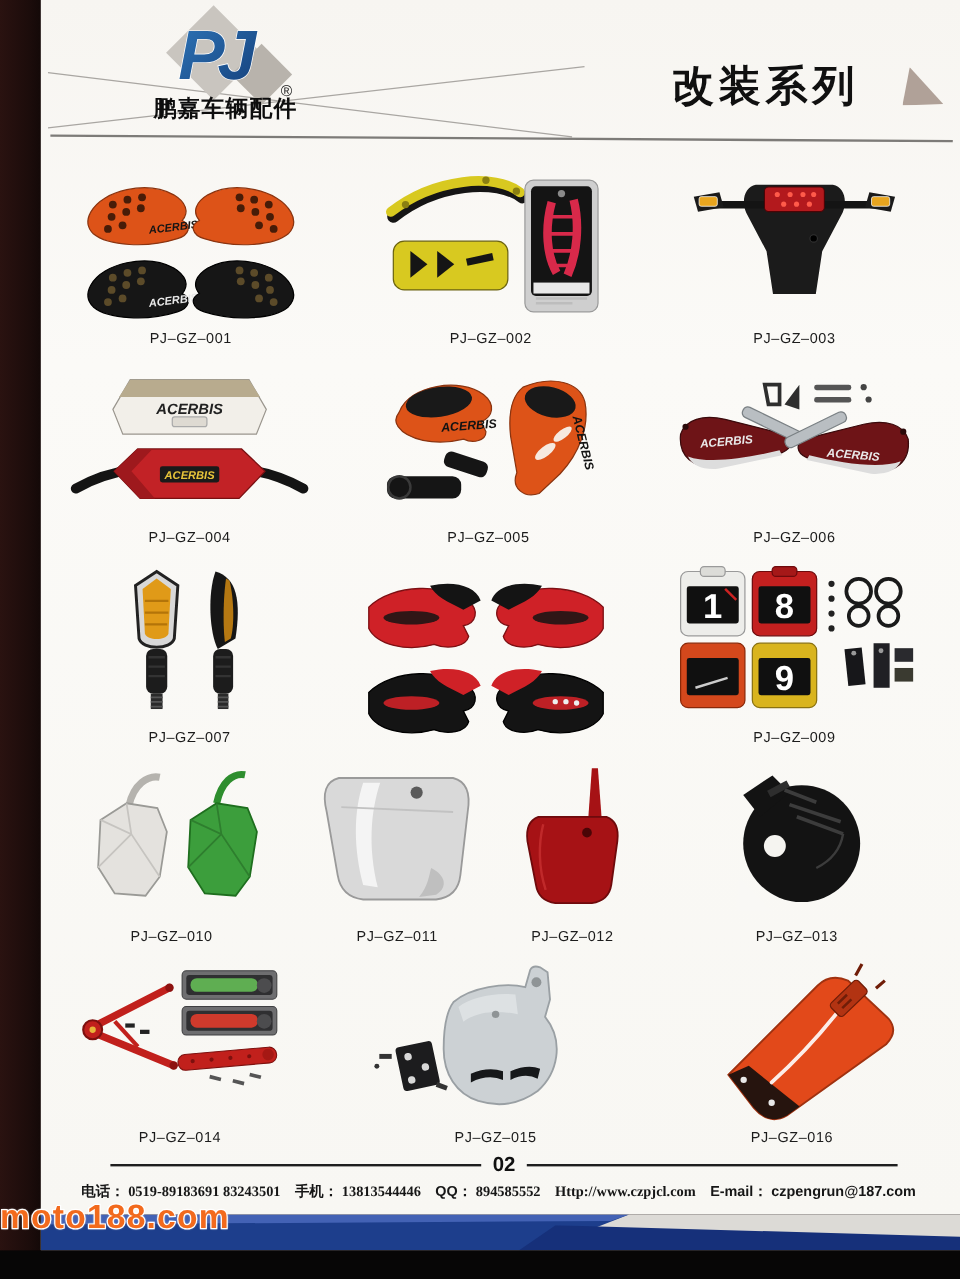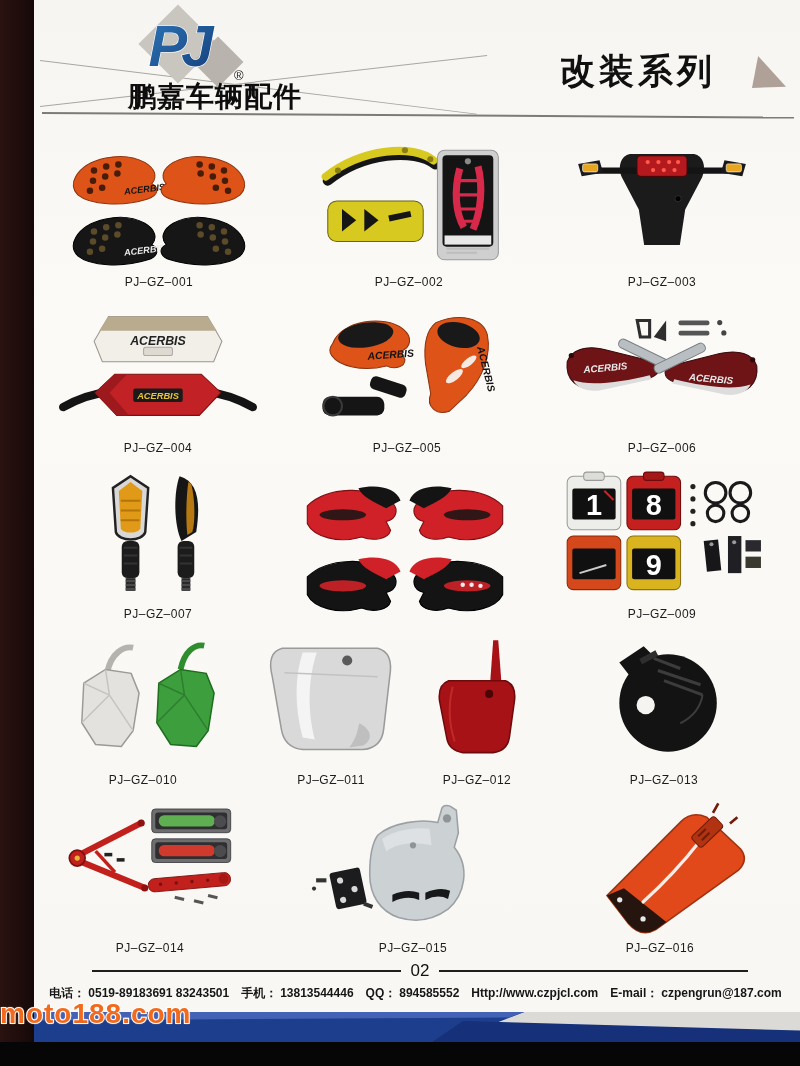--- a/index.html
+++ b/index.html
@@ -8,45 +8,45 @@
          font-family:"Liberation Sans","DejaVu Sans",sans-serif;}
   .sheet{position:absolute;left:34px;top:0;width:766px;height:1012px;
          background:linear-gradient(180deg,#f7f5f1 0%,#fbfaf7 30%,#f8f7f3 100%);}
   svg{font-family:"Liberation Sans","DejaVu Sans",sans-serif;display:block;}
 
   
   .decor-line{position:absolute;height:1px;background:#a9a6a2;transform-origin:left center;}
   .line-a{left:40px;top:60px;width:440px;transform:rotate(7deg);}
   .line-b{left:40px;top:106px;width:450px;transform:rotate(-6.5deg);}
   .logo-svg{position:absolute;left:84px;top:4px;width:214px;height:102px;}
-  .company-name{position:absolute;left:128px;top:78px;font-size:28px;font-weight:700;
+  .company-name{position:absolute;left:128px;top:78px;font-size:19px;font-weight:700;
                 color:#0d0d0d;letter-spacing:1px;}
   .series-title{position:absolute;left:560px;top:48px;font-size:35px;font-weight:700;
                 color:#101010;letter-spacing:4px;}
   .title-triangle{position:absolute;left:752px;top:56px;width:34px;height:32px;
                   background:#b0a198;clip-path:polygon(18% 0,100% 96%,0 100%);}
   .header-rule{position:absolute;left:42px;top:112px;width:752px;height:2px;background:#7d7b78;
                transform:rotate(0.35deg);transform-origin:left center;}
 
   
   .cell{position:absolute;display:flex;flex-direction:column;}
   .cell .img{flex:1;overflow:hidden;}
   .cell .img svg{width:100%;height:100%;}
   .code{height:24px;line-height:24px;text-align:center;font-size:12px;color:#1c1c1c;
         letter-spacing:.5px;}
 
   
   .pagenum-row{position:absolute;left:92px;top:960px;width:656px;height:22px;
                display:flex;align-items:center;gap:10px;}
   .pagenum-row .rule{flex:1;height:2px;background:#1e1e1e;}
-  .pagenum-row .num{font-size:17px;font-weight:400;color:#111;}
+  .pagenum-row .num{font-size:17px;font-weight:700;color:#111;}
   .contact-row{position:absolute;left:36px;top:985px;width:762px;text-align:center;
                font-size:12px;font-weight:700;color:#161616;white-space:nowrap;}
   .contact-row span{margin-right:3px;}
-  .contact-row .gap{margin-right:12px;}
+  .contact-row .gap{margin-right:12px;font-family:Liberation Serif, serif;}
 
   
   .band{position:absolute;left:34px;top:1012px;width:766px;height:30px;background:#dcdad6;overflow:hidden;}
   .band .navy{position:absolute;inset:0;background:#1d3e8c;clip-path:polygon(0 0,64% 0,54% 100%,0 100%);}
   .band .lightstripe{position:absolute;inset:0;background:#4362b5;clip-path:polygon(0 0,64% 0,62% 18%,0 28%);}
   .band .navy2{position:absolute;inset:0;background:#16307a;clip-path:polygon(56% 30%,100% 62%,100% 100%,52% 100%);}
   .bottom-black{position:absolute;left:0;top:1042px;width:800px;height:24px;background:#070606;}
   .watermark{position:absolute;left:0;top:998px;width:800px;z-index:6;
              font-size:28px;font-weight:800;letter-spacing:1px;color:#f26a1d;
              -webkit-text-stroke:2px #ffffff;paint-order:stroke;

